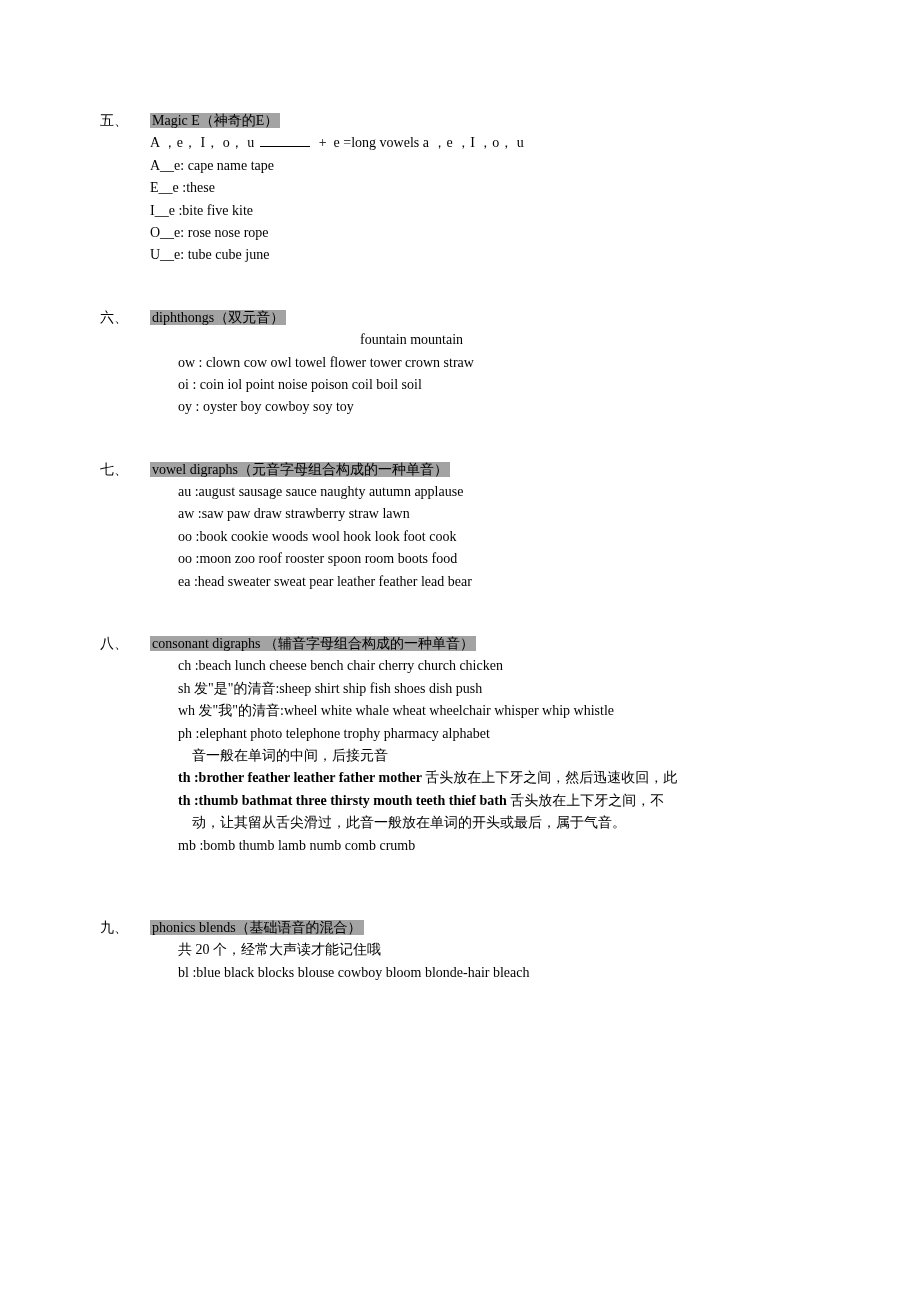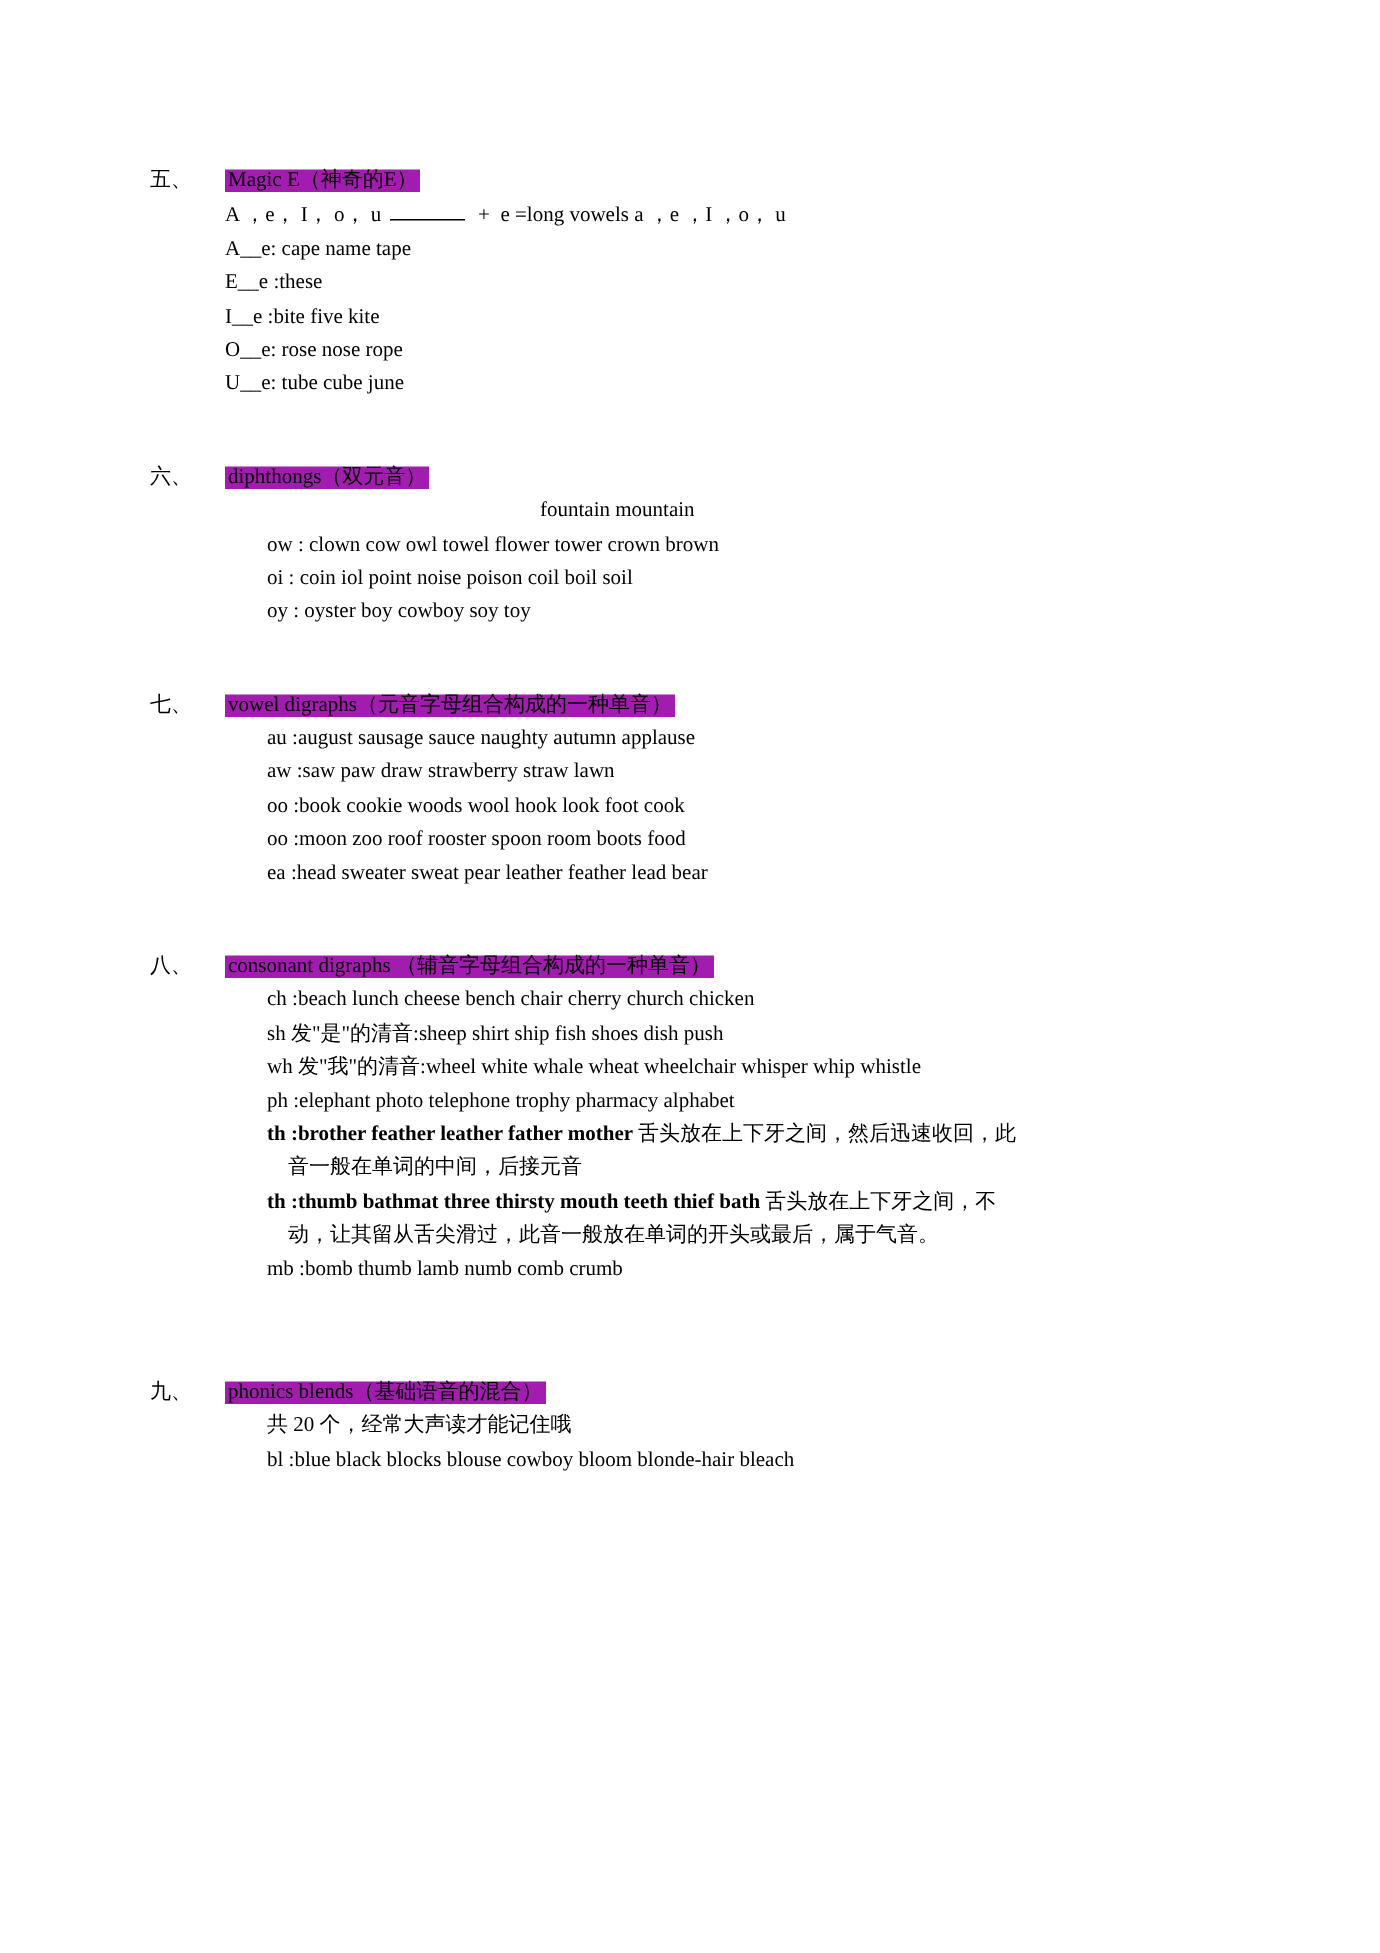--- a/index.html
+++ b/index.html
@@ -24,21 +24,21 @@
     margin-bottom: 40px;
   }
   .num-col {
     width: 50px;
     flex-shrink: 0;
   }
   .content-col {
     flex: 1;
   }
   .title {
-    background: #a21caf;
+    background: #a3a3a3;
     display: inline;
     padding: 0 2px;
   }
   .line {
     margin: 0;
     white-space: pre-wrap;
   }
   .indent1 { padding-left: 28px; }
   .indent2 { padding-left: 210px; font-family: Liberation Serif, serif; }
   .indent-sub { padding-left: 42px; }
@@ -66,21 +66,21 @@
         <p class="line">I__e :bite five kite</p>
         <p class="line">O__e: rose nose rope</p>
         <p class="line">U__e: tube cube june</p>
       </div>
     </div>
     <div class="section">
       <div class="num-col">六、</div>
       <div class="content-col">
         <p class="line"><span class="title">diphthongs（双元音）</span></p>
         <p class="line indent2">fountain mountain</p>
-        <p class="line indent1">ow : clown cow owl towel flower tower crown brown</p>
+        <p class="line indent1">ow : clown cow owl towel flower tower crown straw</p>
         <p class="line indent1">oi : coin iol point noise poison coil boil soil</p>
         <p class="line indent1">oy : oyster boy cowboy soy toy</p>
       </div>
     </div>
     <div class="section">
       <div class="num-col">七、</div>
       <div class="content-col">
         <p class="line"><span class="title">vowel digraphs（元音字母组合构成的一种单音）</span></p>
         <p class="line indent1">au :august sausage sauce naughty autumn applause</p>
         <p class="line indent1">aw :saw paw draw strawberry straw lawn</p>
@@ -90,22 +90,22 @@
       </div>
     </div>
     <div class="section" style="margin-bottom: 60px;">
       <div class="num-col">八、</div>
       <div class="content-col">
         <p class="line"><span class="title">consonant digraphs （辅音字母组合构成的一种单音）</span></p>
         <p class="line indent1">ch :beach lunch cheese bench chair cherry church chicken</p>
         <p class="line indent1">sh 发"是"的清音:sheep shirt ship fish shoes dish push</p>
         <p class="line indent1">wh 发"我"的清音:wheel white whale wheat wheelchair whisper whip whistle</p>
         <p class="line indent1">ph :elephant photo telephone trophy pharmacy alphabet</p>
+        <p class="line indent-sub">音一般在单词的中间，后接元音</p>
         <p class="line indent1"><span class="bold">th :brother feather leather father mother </span><span>舌头放在上下牙之间，然后迅速收回，此</span></p>
-        <p class="line indent-sub">音一般在单词的中间，后接元音</p>
         <p class="line indent1"><span class="bold">th :thumb bathmat three thirsty mouth teeth thief bath </span><span>舌头放在上下牙之间，不</span></p>
         <p class="line indent-sub">动，让其留从舌尖滑过，此音一般放在单词的开头或最后，属于气音。</p>
         <p class="line indent1">mb :bomb thumb lamb numb comb crumb</p>
       </div>
     </div>
     <div class="section">
       <div class="num-col">九、</div>
       <div class="content-col">
         <p class="line"><span class="title">phonics blends（基础语音的混合）</span></p>
         <p class="line indent1">共 20 个，经常大声读才能记住哦</p>

